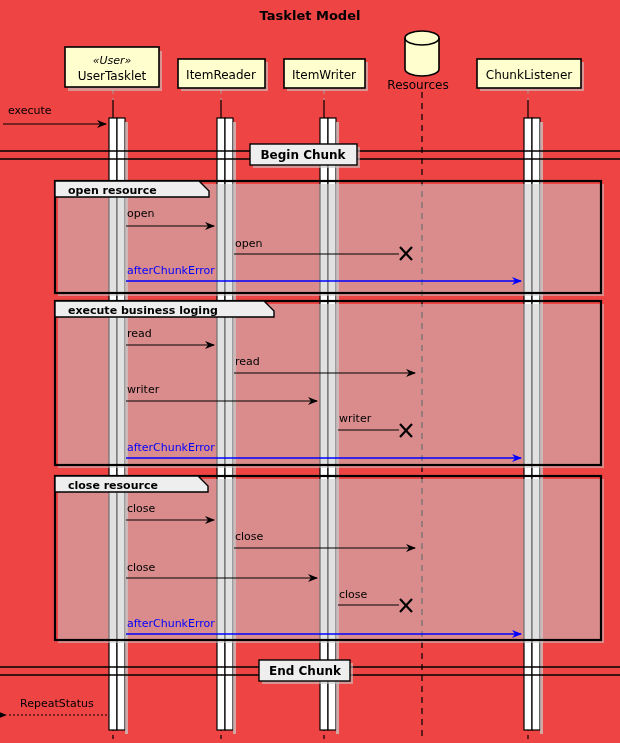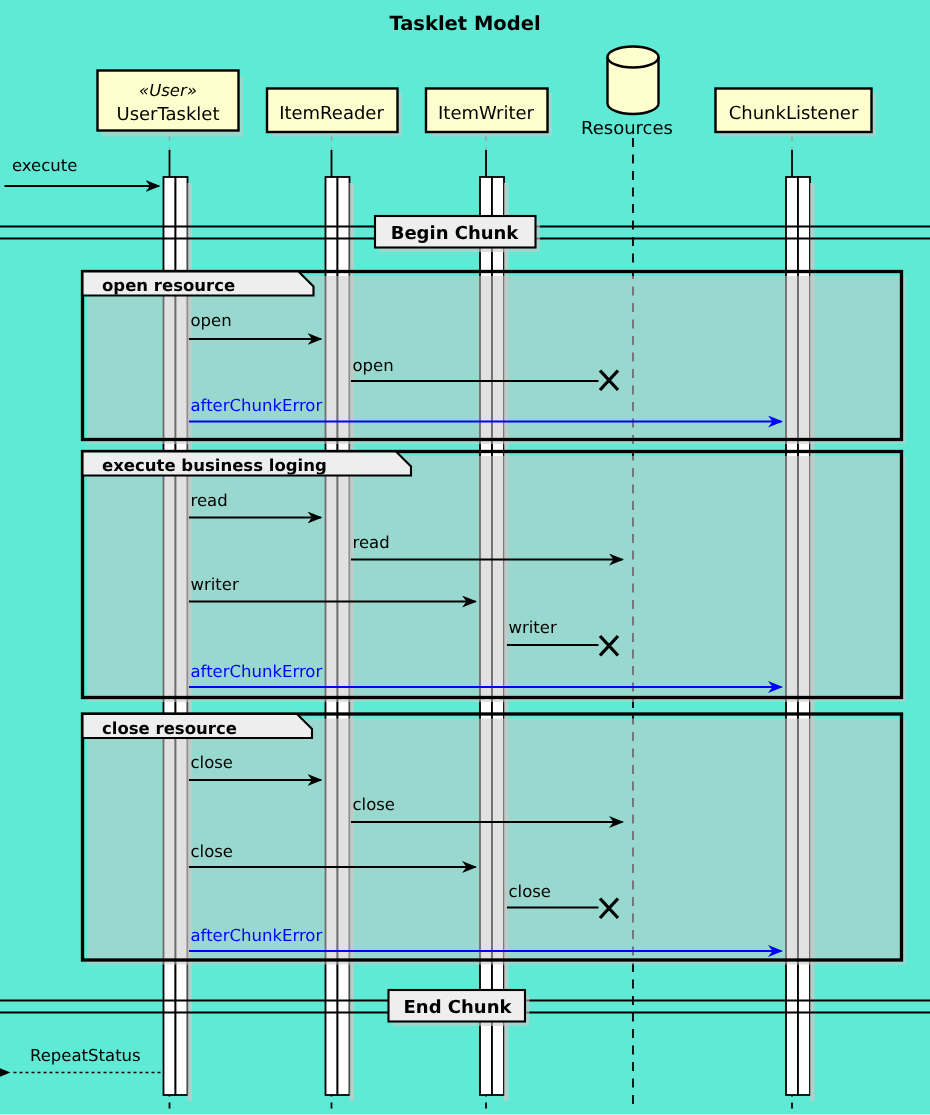--- a/index.html
+++ b/index.html
@@ -9,21 +9,21 @@
   }
   body {
     font-family: "DejaVu Sans", sans-serif;
     -webkit-font-smoothing: antialiased;
   }
   #diagram {
     position: relative;
     width: 620px;
     height: 743px;
     overflow: hidden;
-    background: #5eead4;
+    background: #ef4444;
   }
   svg.layer {
     position: absolute;
     left: 0;
     top: 0;
     width: 620px;
     height: 743px;
   }
   .diag-title {
     font-family: "DejaVu Sans", sans-serif;

